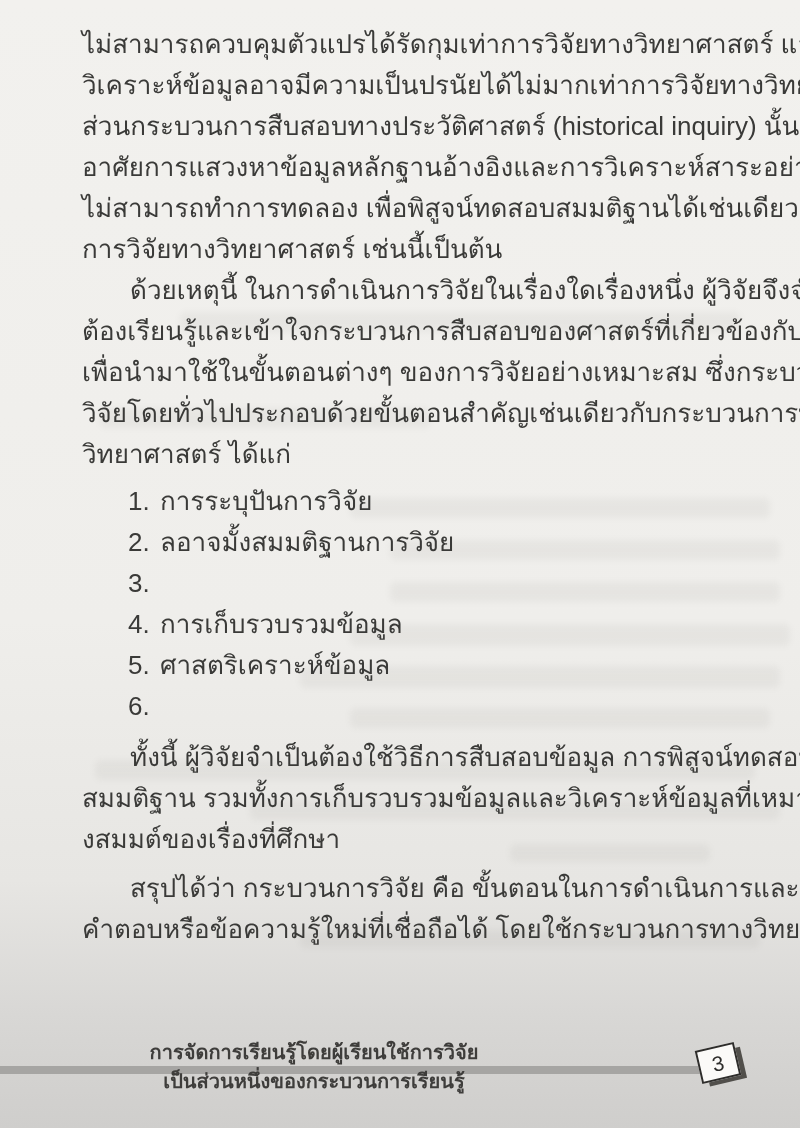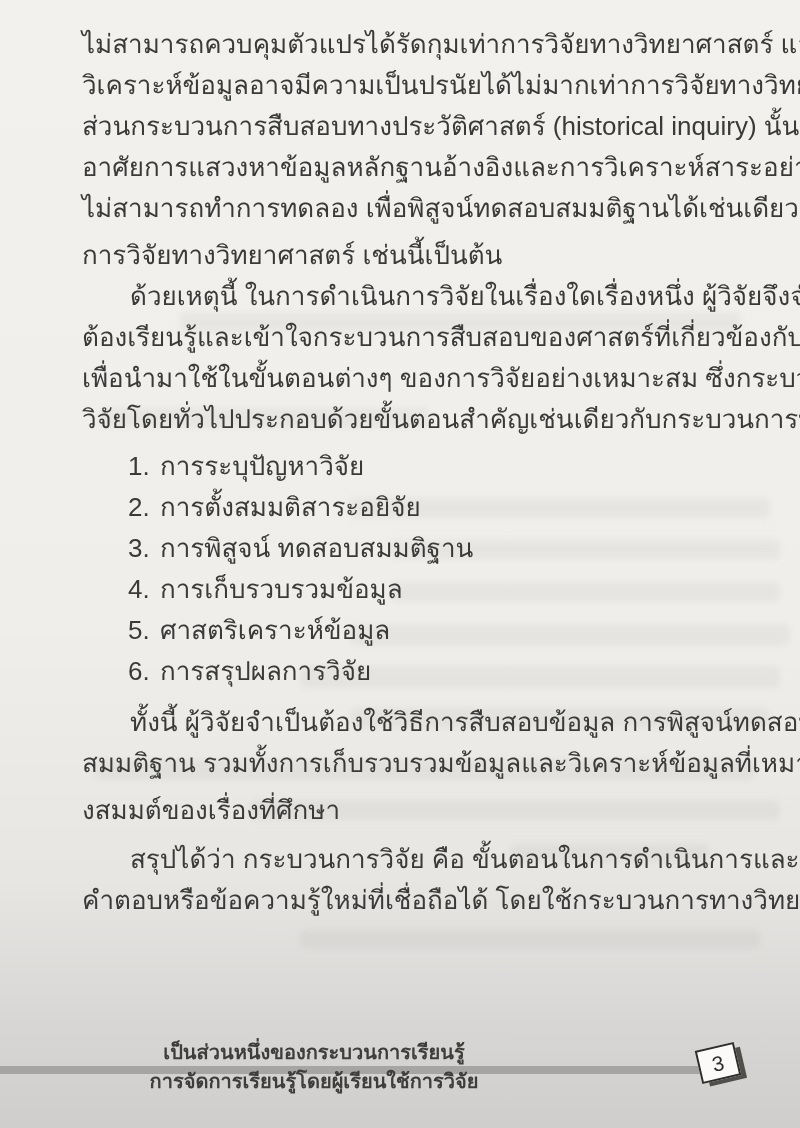--- a/index.html
+++ b/index.html
@@ -30,21 +30,20 @@
     font-size:26px;
     line-height:41px;
   }
   .line{
     white-space:nowrap;
     text-align:justify;
     text-align-last:justify;
   }
   .line.last{
     text-align-last:left;
-    margin-top:6px;
   }
   .line.indent{
     padding-left:48px;
   }
   .block{margin:0;}
   .block.list{margin-top:6px;}
   .block.sp{margin-top:10px;}
   .block.sp2{margin-top:8px;}
   .list-row{
     display:flex;
@@ -112,62 +111,61 @@
         <div class="line">ส่วนกระบวนการสืบสอบทางประวัติศาสตร์ (historical inquiry) นั้น ต้อง</div>
         <div class="line">อาศัยการแสวงหาข้อมูลหลักฐานอ้างอิงและการวิเคราะห์สาระอย่างถี่ถ้วน</div>
         <div class="line">ไม่สามารถทำการทดลอง เพื่อพิสูจน์ทดสอบสมมติฐานได้เช่นเดียวกันกับ</div>
         <div class="line last">การวิจัยทางวิทยาศาสตร์ เช่นนี้เป็นต้น</div>
       </div>
       <div class="block  ">
         <div class="line indent">ด้วยเหตุนี้ ในการดำเนินการวิจัยในเรื่องใดเรื่องหนึ่ง ผู้วิจัยจึงจำเป็น</div>
         <div class="line">ต้องเรียนรู้และเข้าใจกระบวนการสืบสอบของศาสตร์ที่เกี่ยวข้องกับเรื่องนั้น</div>
         <div class="line">เพื่อนำมาใช้ในขั้นตอนต่างๆ ของการวิจัยอย่างเหมาะสม ซึ่งกระบวนการ</div>
         <div class="line">วิจัยโดยทั่วไปประกอบด้วยขั้นตอนสำคัญเช่นเดียวกับกระบวนการทาง</div>
+        <div class="line last">วิทยาศาสตร์ ได้แก่</div>
       </div>
       <div class="block list ">
         <div class="list-row">
           <span class="list-num">1.</span>
-          <span>การระบุปัญหาวิจัย</span>
+          <span>การระบุปันการวิจัย</span>
         </div>
         <div class="list-row">
           <span class="list-num">2.</span>
-          <span>การตั้งสมมติสาระอยิจัย</span>
+          <span>ลอาจมั้งสมมติฐานการวิจัย</span>
         </div>
         <div class="list-row">
           <span class="list-num">3.</span>
-          <span>การพิสูจน์ ทดสอบสมมติฐาน</span>
         </div>
         <div class="list-row">
           <span class="list-num">4.</span>
           <span>การเก็บรวบรวมข้อมูล</span>
         </div>
         <div class="list-row">
           <span class="list-num">5.</span>
           <span>ศาสตริเคราะห์ข้อมูล</span>
         </div>
         <div class="list-row">
           <span class="list-num">6.</span>
-          <span>การสรุปผลการวิจัย</span>
         </div>
       </div>
       <div class="block  sp">
         <div class="line indent">ทั้งนี้ ผู้วิจัยจำเป็นต้องใช้วิธีการสืบสอบข้อมูล การพิสูจน์ทดสอบ</div>
         <div class="line">สมมติฐาน รวมทั้งการเก็บรวบรวมข้อมูลและวิเคราะห์ข้อมูลที่เหมาะสมกับ</div>
         <div class="line last">งสมมต์ของเรื่องที่ศึกษา</div>
       </div>
       <div class="block  sp2">
         <div class="line indent">สรุปได้ว่า กระบวนการวิจัย คือ ขั้นตอนในการดำเนินการและค้นหา</div>
         <div class="line">คำตอบหรือข้อความรู้ใหม่ที่เชื่อถือได้ โดยใช้กระบวนการทางวิทยาศาสตร์</div>
       </div>
     </div>
 
   <div class="footer-rule"></div>
 
   <div class="footer-title">
+    <span class="ft-line">การจัดการเรียนรู้โดยผู้เรียนใช้การวิจัย</span>
     <span class="ft-line">เป็นส่วนหนึ่งของกระบวนการเรียนรู้</span>
-    <span class="ft-line">การจัดการเรียนรู้โดยผู้เรียนใช้การวิจัย</span>
   </div>
 
   <div class="page-badge">
     <span>3</span>
   </div>
 
 </div>
 
 </body></html>

